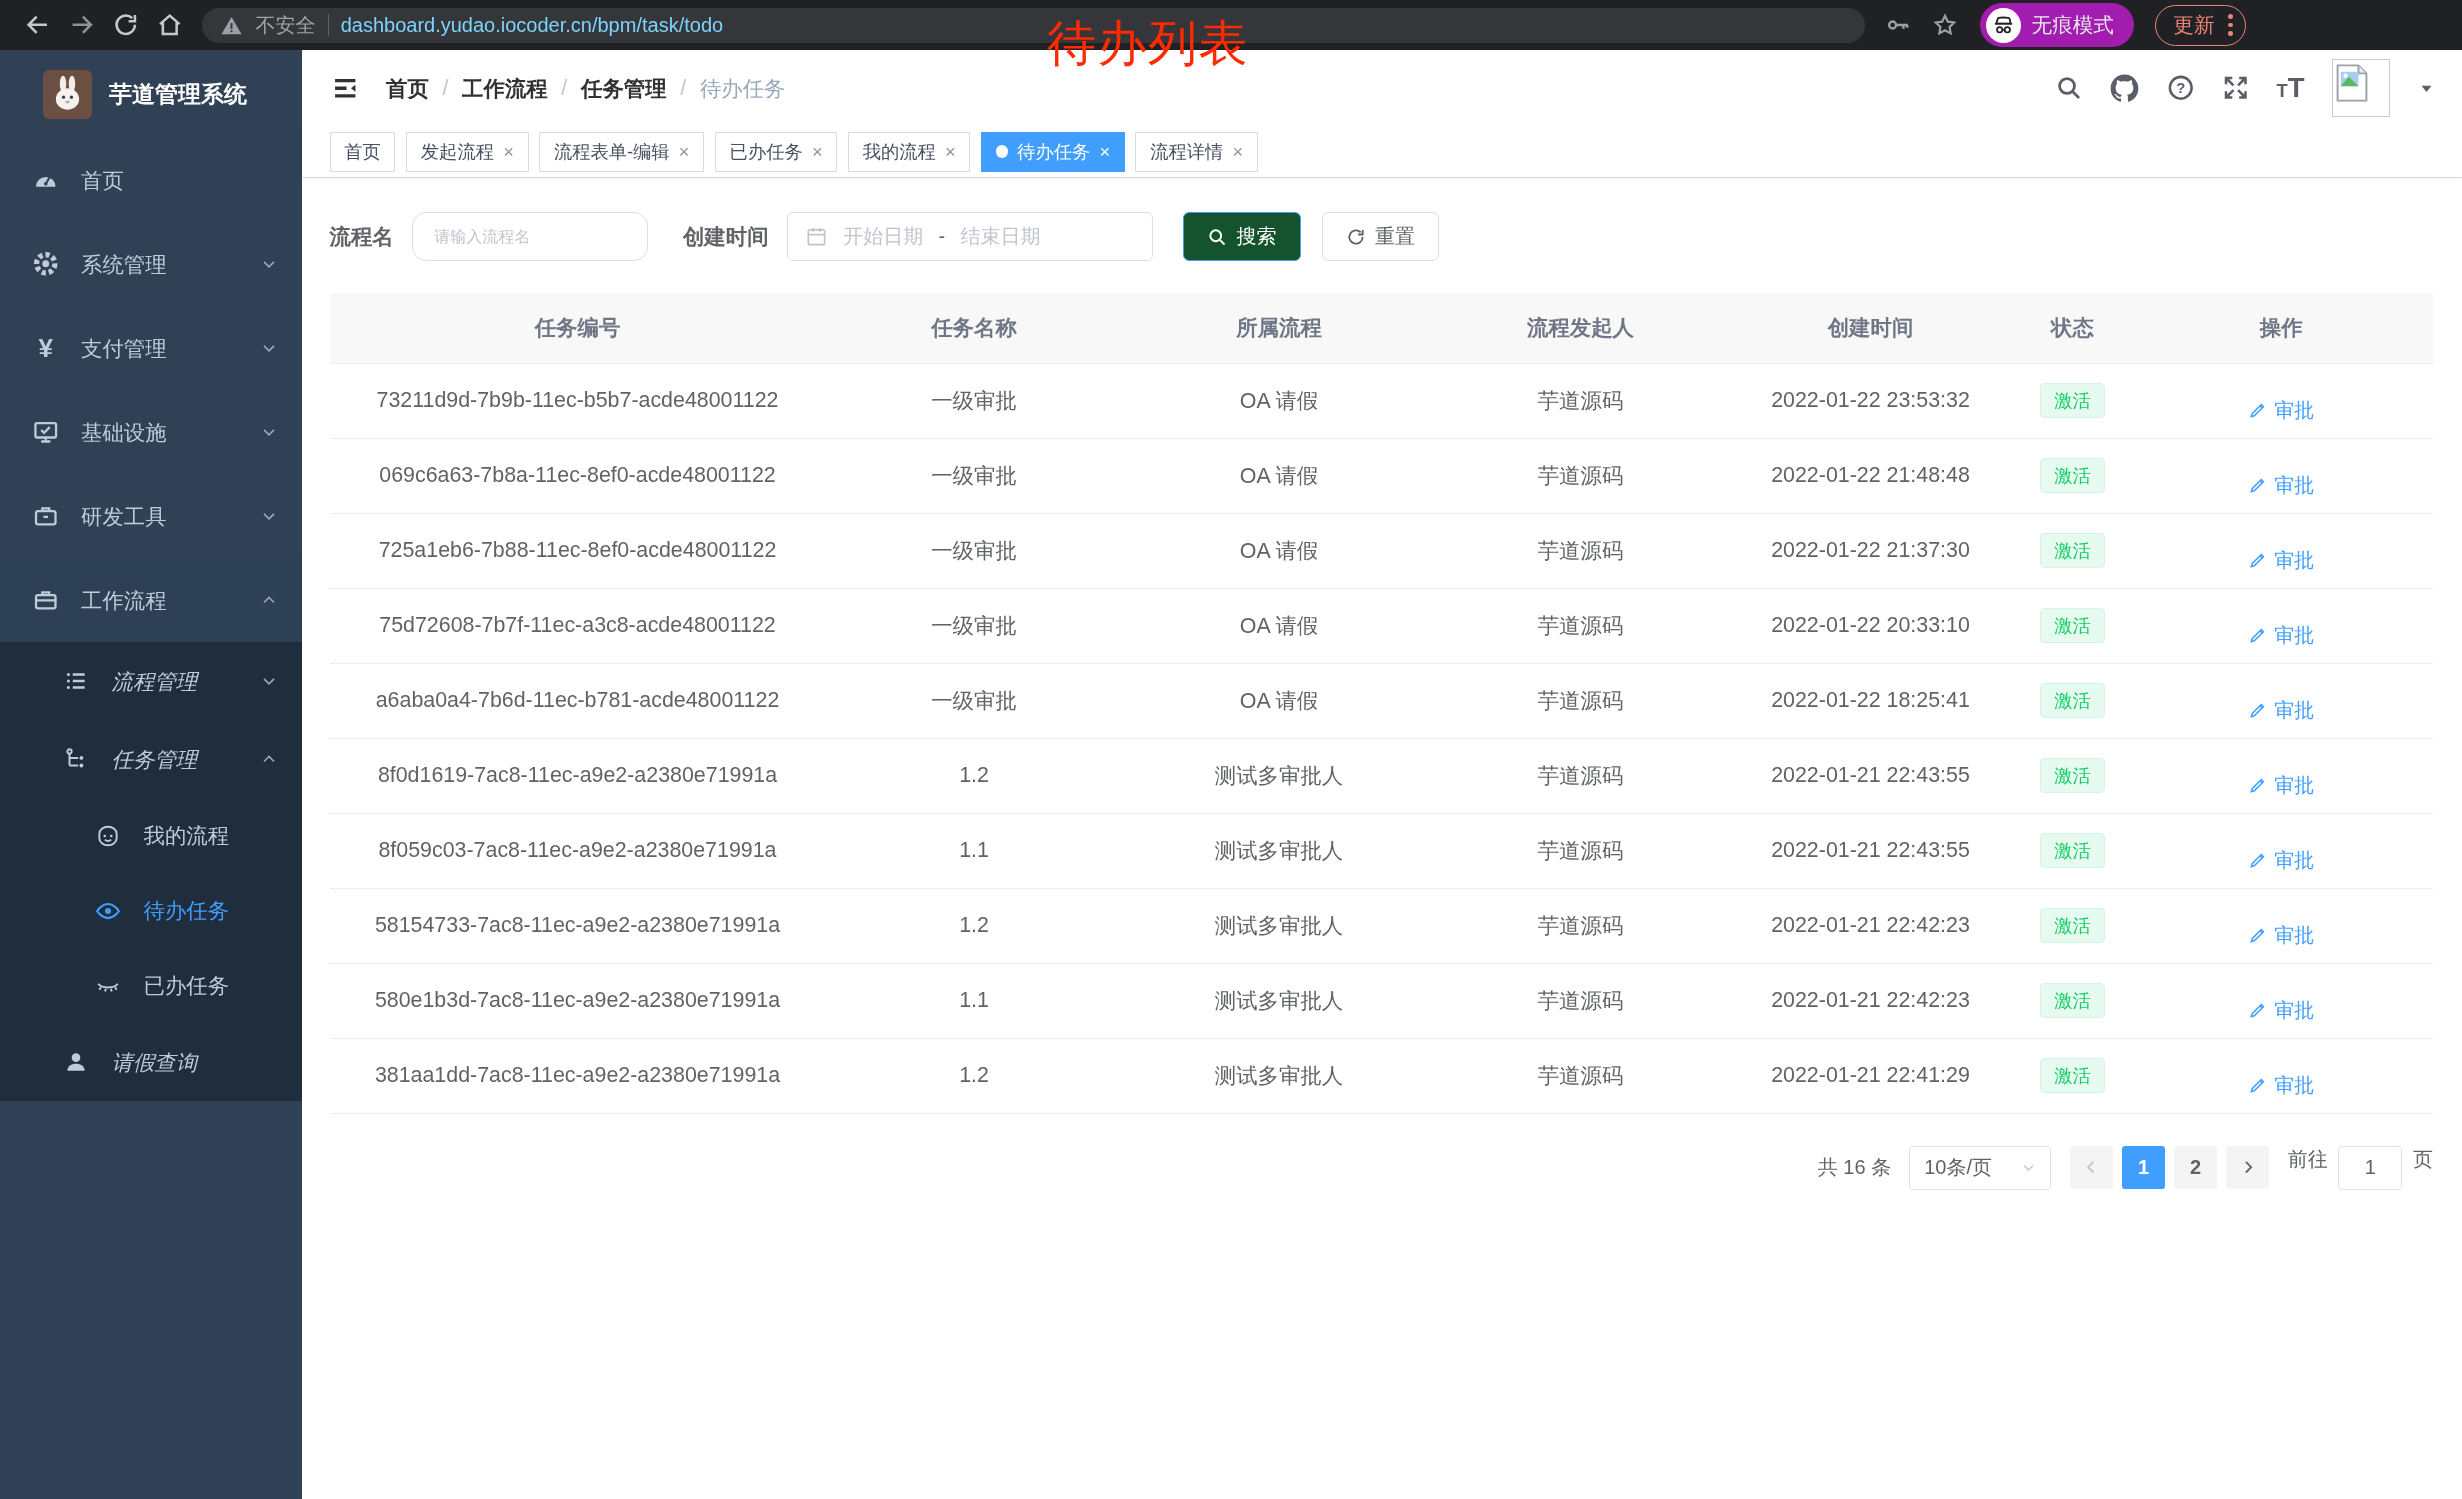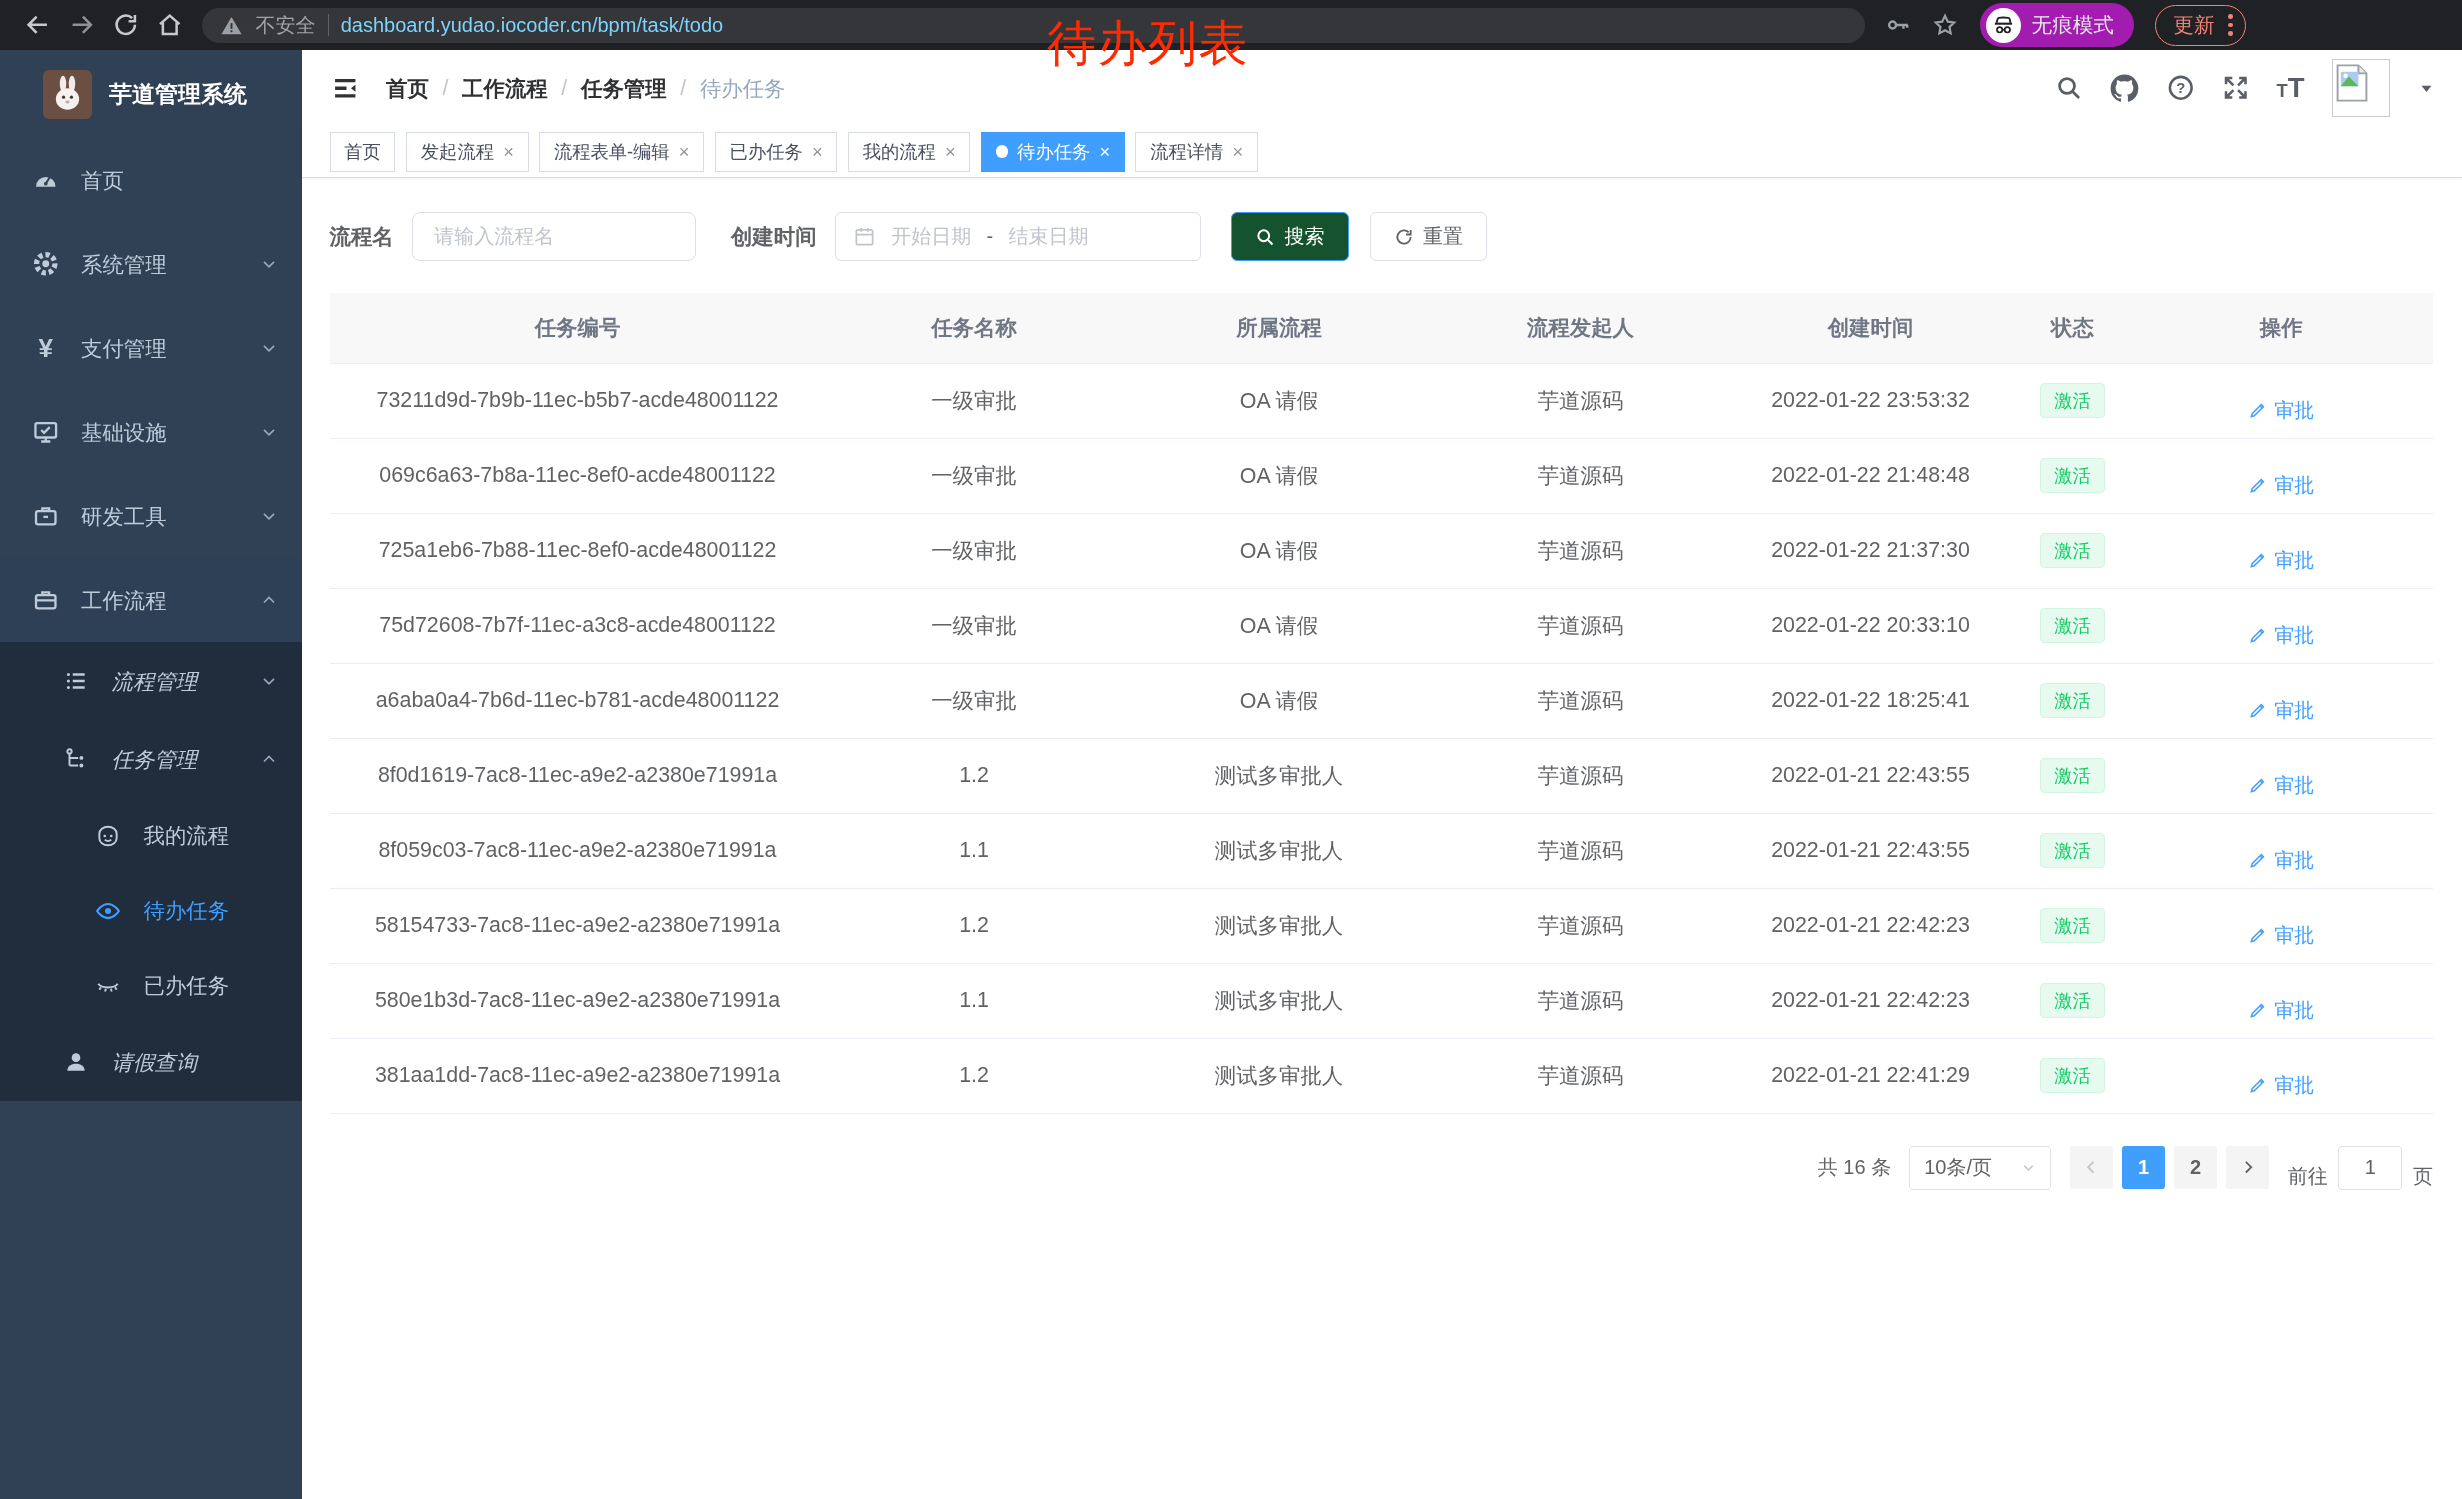--- a/index.html
+++ b/index.html
@@ -69,22 +69,22 @@
     background:#fff; color:#495060; font-size:18.3px; cursor:pointer; }
   .tag .x { color:#909399; font-size:18.3px; }
   .tag.active { background:#409eff; border-color:#409eff; color:#fff; }
   .tag.active .x { color:#fff; }
   .tag-dot { width:12.2px; height:12.2px; border-radius:50%; background:#fff; }
 
   
   .content { padding:34px 29px 0 27.5px; }
   .filters { display:flex; align-items:center; margin-bottom:32px; }
   .f-label { font-size:21.4px; font-weight:700; color:#606266; margin-right:18.3px; }
-  .f-input { width:284px; height:49px; border:1.5px solid #dcdfe6; border-radius:8px; padding:0 21.4px;
-    font-size:20px; color:#606266; outline:none; font-family:inherit; }
+  .f-input { width:236px; height:49px; border:1.5px solid #dcdfe6; border-radius:14px; padding:0 21.4px;
+    font-size:16px; color:#606266; outline:none; font-family:inherit; }
   .f-input::placeholder { color:#c0c4cc; }
   .gap40 { width:35px; }
   .date-box { width:366px; height:49px; border:1.5px solid #dcdfe6; border-radius:6.1px; display:flex;
     align-items:center; gap:15.3px; padding:0 17px; font-size:20px; }
   .date-box .ph { color:#c0c4cc; }
   .date-box .sep { color:#606266; }
   .btn { height:49px; border-radius:6.1px; display:flex; align-items:center; gap:9.2px; padding:0 23px;
     font-size:20px; cursor:pointer; }
   .btn-primary { background:#14532d; border:1.5px solid #409eff; color:#fff; margin-left:30.5px; }
   .btn-plain { background:#fff; border:1.5px solid #dcdfe6; color:#606266; margin-left:21.4px; }
@@ -100,21 +100,21 @@
   .act { color:#409eff; font-size:20px; display:inline-flex; align-items:center; gap:6.1px; cursor:pointer; text-decoration:none;margin-top:22px; }
 
   
   .pager { display:flex; justify-content:flex-end; align-items:center; gap:18.3px; margin-top:32px; font-size:20px; color:#606266; }
   .size-select { width:142px; height:44px; border:1.5px solid #dcdfe6; border-radius:4.6px; display:flex;
     align-items:center; justify-content:space-between; padding:0 13.7px; color:#606266; cursor:pointer; }
   .pg-group { display:flex; align-items:center; gap:9.2px; }
   .pg-btn { min-width:43px; height:43px; border-radius:3.1px; background:#f4f4f5; display:flex;
     align-items:center; justify-content:center; font-weight:700; color:#606266; cursor:pointer; }
   .pg-btn.active { background:#409eff; color:#fff; }
-  .goto { display:flex; align-items:flex-end; gap:10.7px; }
+  .goto { display:flex; align-items:flex-start; gap:10.7px; }
   .goto-input { width:64px; height:44px; border:1.5px solid #dcdfe6; border-radius:4.6px; text-align:center;
     font-size:20px; color:#606266; outline:none; font-family:inherit; }
 </style>
 </head>
 <body>
 
 <div class="chrome">
   <div class="navbtn">
     <svg width="27.5" height="27.5" viewBox="0 0 24 24">
         <path d="M20 12H5M11 5l-7 7 7 7" fill="none" stroke="#c6c8cb" stroke-width="2.2"></path>

